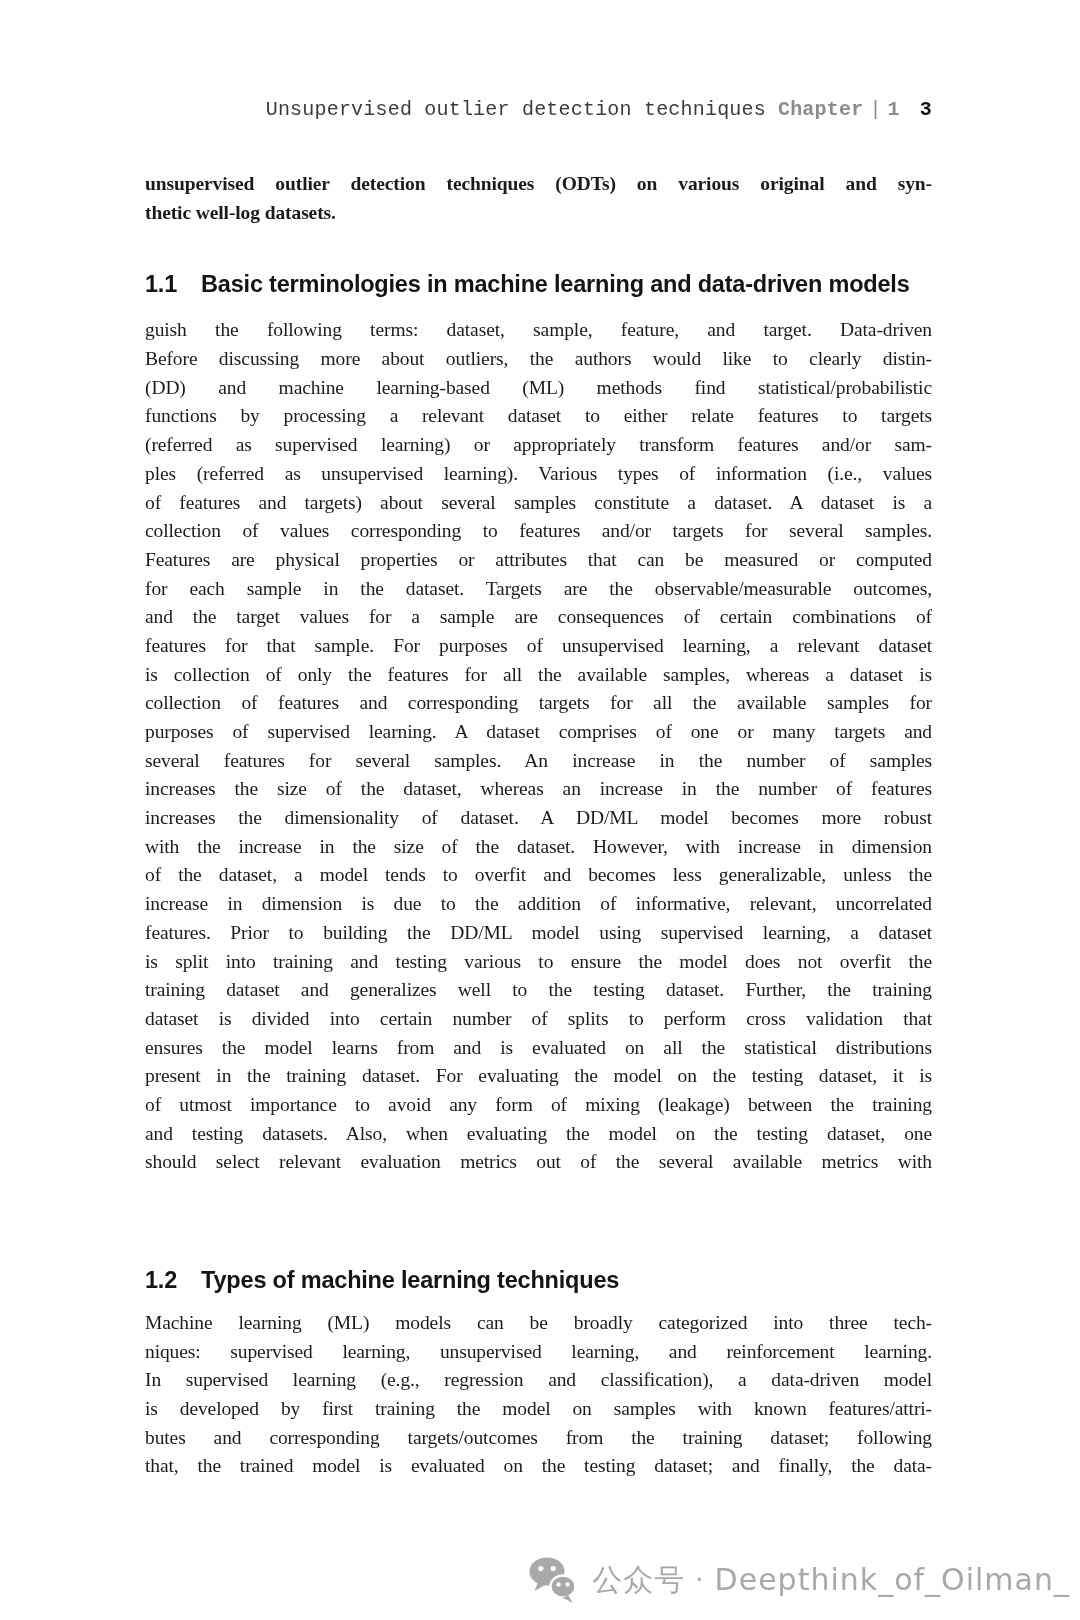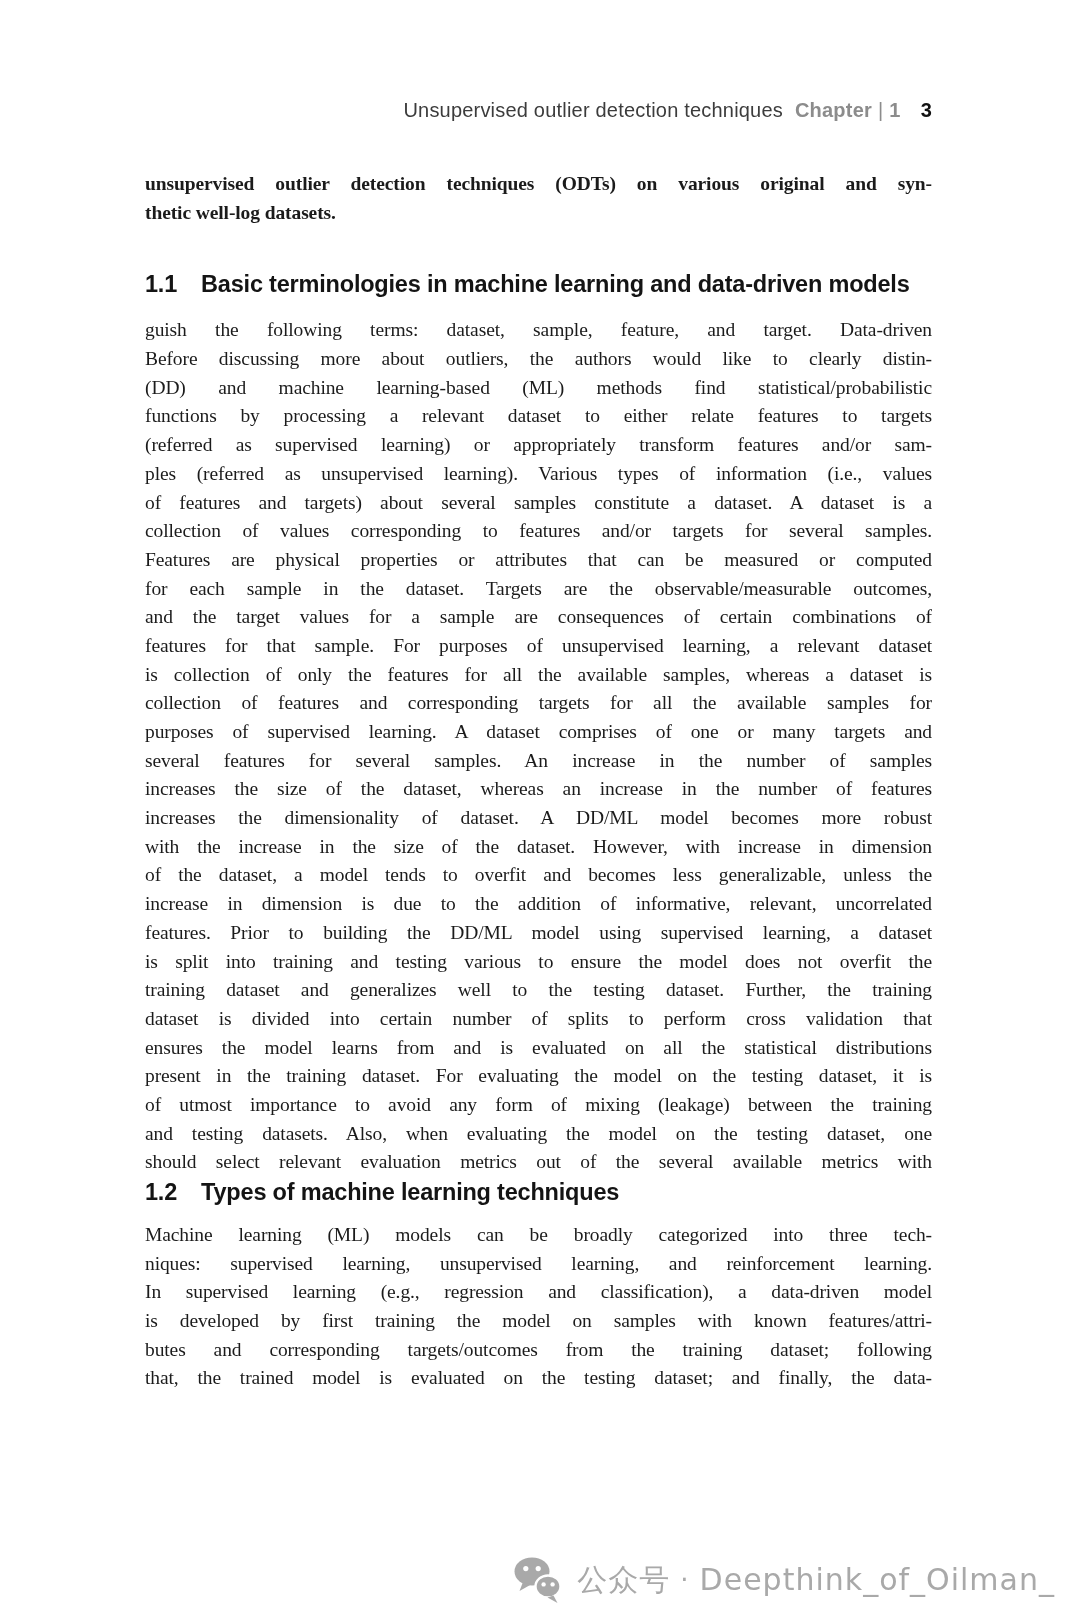--- a/index.html
+++ b/index.html
@@ -11,21 +11,21 @@
     overflow:hidden;
     font-family:"Liberation Serif","DejaVu Serif",serif;
     color:#1b1b1b;
   }
   .content{padding:0 148px 0 145px;}
 
   
   .header{
     margin-top:98px;
     text-align:right;
-    font-family:Liberation Sans, sans-serif;
+    font-family:Liberation Mono, monospace;
     font-size:20px;line-height:24px;
     color:#3c3c3c;
     letter-spacing:.2px;
     white-space:nowrap;
   }
   .header .running-title{margin-right:12px;}
   .header .chap{color:#8c8c8c;font-weight:700;}
   .header .chap-sep{margin:0 6px;color:#8c8c8c;font-weight:400;}
   .header .pagenum{margin-left:20px;font-weight:700;color:#111111;}
 
@@ -47,27 +47,27 @@
     margin:0;
     font-family:"Liberation Sans","DejaVu Sans",sans-serif;
     font-weight:700;
     font-size:23.5px;line-height:30px;
     color:#141414;
     letter-spacing:-0.2px;
   }
   h2 .sec-num{margin-right:24px;}
   .h-sec1{margin-top:42px;}
   .p-sec1{margin-top:17px;}
-  .h-sec2{}
+  .h-sec2{margin-top:88px;}
   .p-sec2{margin-top:14px;}
 
   
   .watermark{
     position:absolute;
-    top:1556px;right:25px;
+    top:1556px;right:10px;
     display:flex;align-items:center;
     color:#a9a9a9;
     font-family:"DejaVu Sans","Liberation Sans",sans-serif;
     font-size:30px;line-height:46px;
     letter-spacing:1px;
     white-space:nowrap;
   }
   .watermark svg{margin-right:14px;display:block;}
   .watermark .wm-sep{margin:0 10px;font-size:26px;}
 </style>

